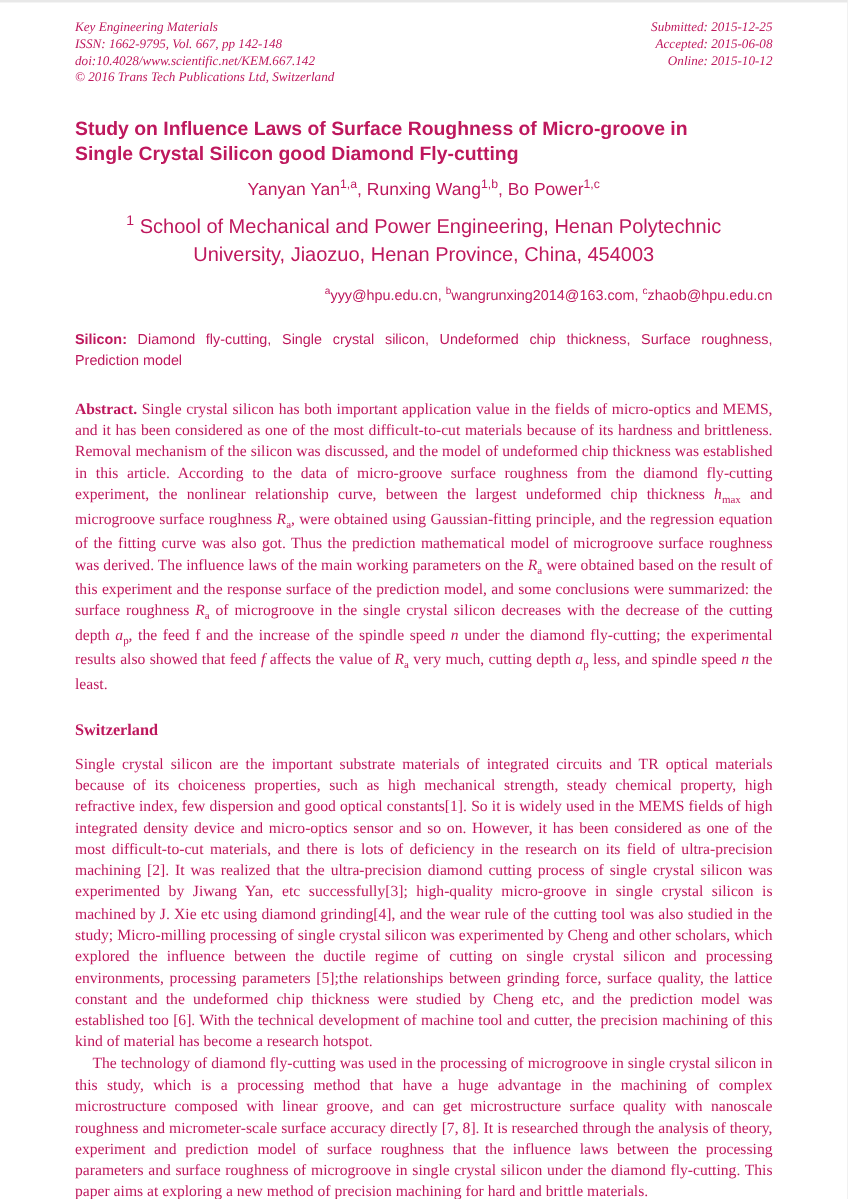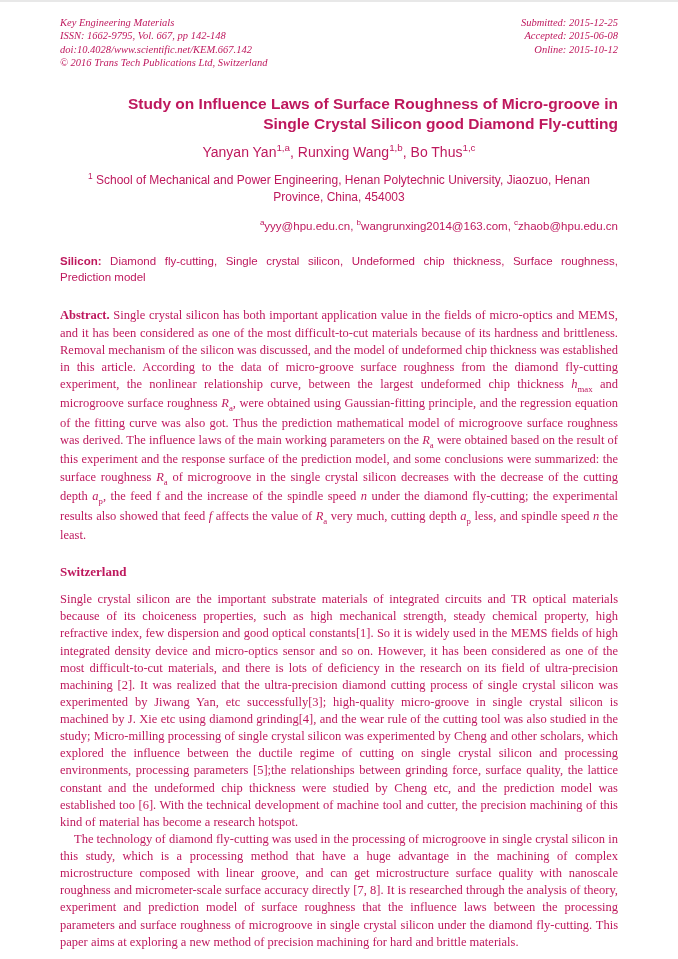--- a/index.html
+++ b/index.html
@@ -21,37 +21,37 @@
     font-style: italic;
     font-size: 10.5px;
     line-height: 1.28;
     font-family: "Liberation Serif", serif;
   }
   .pub-header .right { text-align: right; }
 
   
   .title {
     margin-top: 24px;
-    text-align: right;
+    text-align: left;
     font-family: "Liberation Sans", sans-serif;
     font-weight: bold;
     font-size: 15.5px;
     line-height: 1.32;
   }
   .authors {
     margin-top: 7px;
     text-align: center;
     font-family: "Liberation Sans", sans-serif;
     font-size: 14px;
   }
   .affiliation {
     margin-top: 12px;
     text-align: center;
     font-family: "Liberation Sans", sans-serif;
-    font-size: 12px;
+    font-size: 16px;
     line-height: 1.4;
     padding: 0 10px;
   }
   .emails {
     margin-top: 12px;
     text-align: right;
     font-family: "Liberation Sans", sans-serif;
     font-size: 11.5px;
   }
   sup { font-size: 70%; }
@@ -108,21 +108,21 @@
       <div>Accepted: 2015-06-08</div>
       <div>Online: 2015-10-12</div>
     </div>
   </div>
 
   <div class="title">
     <div>Study on Influence Laws of Surface Roughness of Micro-groove in</div>
     <div>Single Crystal Silicon good Diamond Fly-cutting</div>
   </div>
 
-  <div class="authors"><span>Yanyan Yan</span><sup>1,a</sup><span>, Runxing Wang</span><sup>1,b</sup><span>, Bo Thus</span><sup>1,c</sup></div>
+  <div class="authors"><span>Yanyan Yan</span><sup>1,a</sup><span>, Runxing Wang</span><sup>1,b</sup><span>, Bo Power</span><sup>1,c</sup></div>
 
   <div class="affiliation"><sup>1</sup><span> School of Mechanical and Power Engineering, Henan Polytechnic University, Jiaozuo, Henan Province, China, 454003</span></div>
 
   <div class="emails"><sup>a</sup><span>yyy@hpu.edu.cn, </span><sup>b</sup><span>wangrunxing2014@163.com, </span><sup>c</sup><span>zhaob@hpu.edu.cn</span></div>
 
   <p class="keywords"><b>Silicon:</b><span> Diamond fly-cutting, Single crystal silicon, Undeformed chip thickness, Surface roughness, Prediction model</span></p>
 
   <p class="abstract"><b>Abstract.</b><span><span> Single crystal silicon has both important application value in the fields of micro-optics and MEMS, and it has been considered as one of the most difficult-to-cut materials because of its hardness and brittleness. Removal mechanism of the silicon was discussed, and the model of undeformed chip thickness was established in this article. According to the data of micro-groove surface roughness from the diamond fly-cutting experiment, the nonlinear relationship curve, between the largest undeformed chip thickness </span><i>h</i><sub>max</sub><span> and microgroove surface roughness </span><i>R</i><sub>a</sub><span>, were obtained using Gaussian-fitting principle, and the regression equation of the fitting curve was also got. Thus the prediction mathematical model of microgroove surface roughness was derived. The influence laws of the main working parameters on the </span><i>R</i><sub>a</sub><span> were obtained based on the result of this experiment and the response surface of the prediction model, and some conclusions were summarized: the surface roughness </span><i>R</i><sub>a</sub><span> of microgroove in the single crystal silicon decreases with the decrease of the cutting depth </span><i>a</i><sub>p</sub><span>, the feed f and the increase of the spindle speed </span><i>n</i><span> under the diamond fly-cutting; the experimental results also showed that feed </span><i>f</i><span> affects the value of </span><i>R</i><sub>a</sub><span> very much, cutting depth </span><i>a</i><sub>p</sub><span> less, and spindle speed </span><i>n</i><span> the least.</span></span></p>
 
   <h2 class="section-heading">Switzerland</h2>

